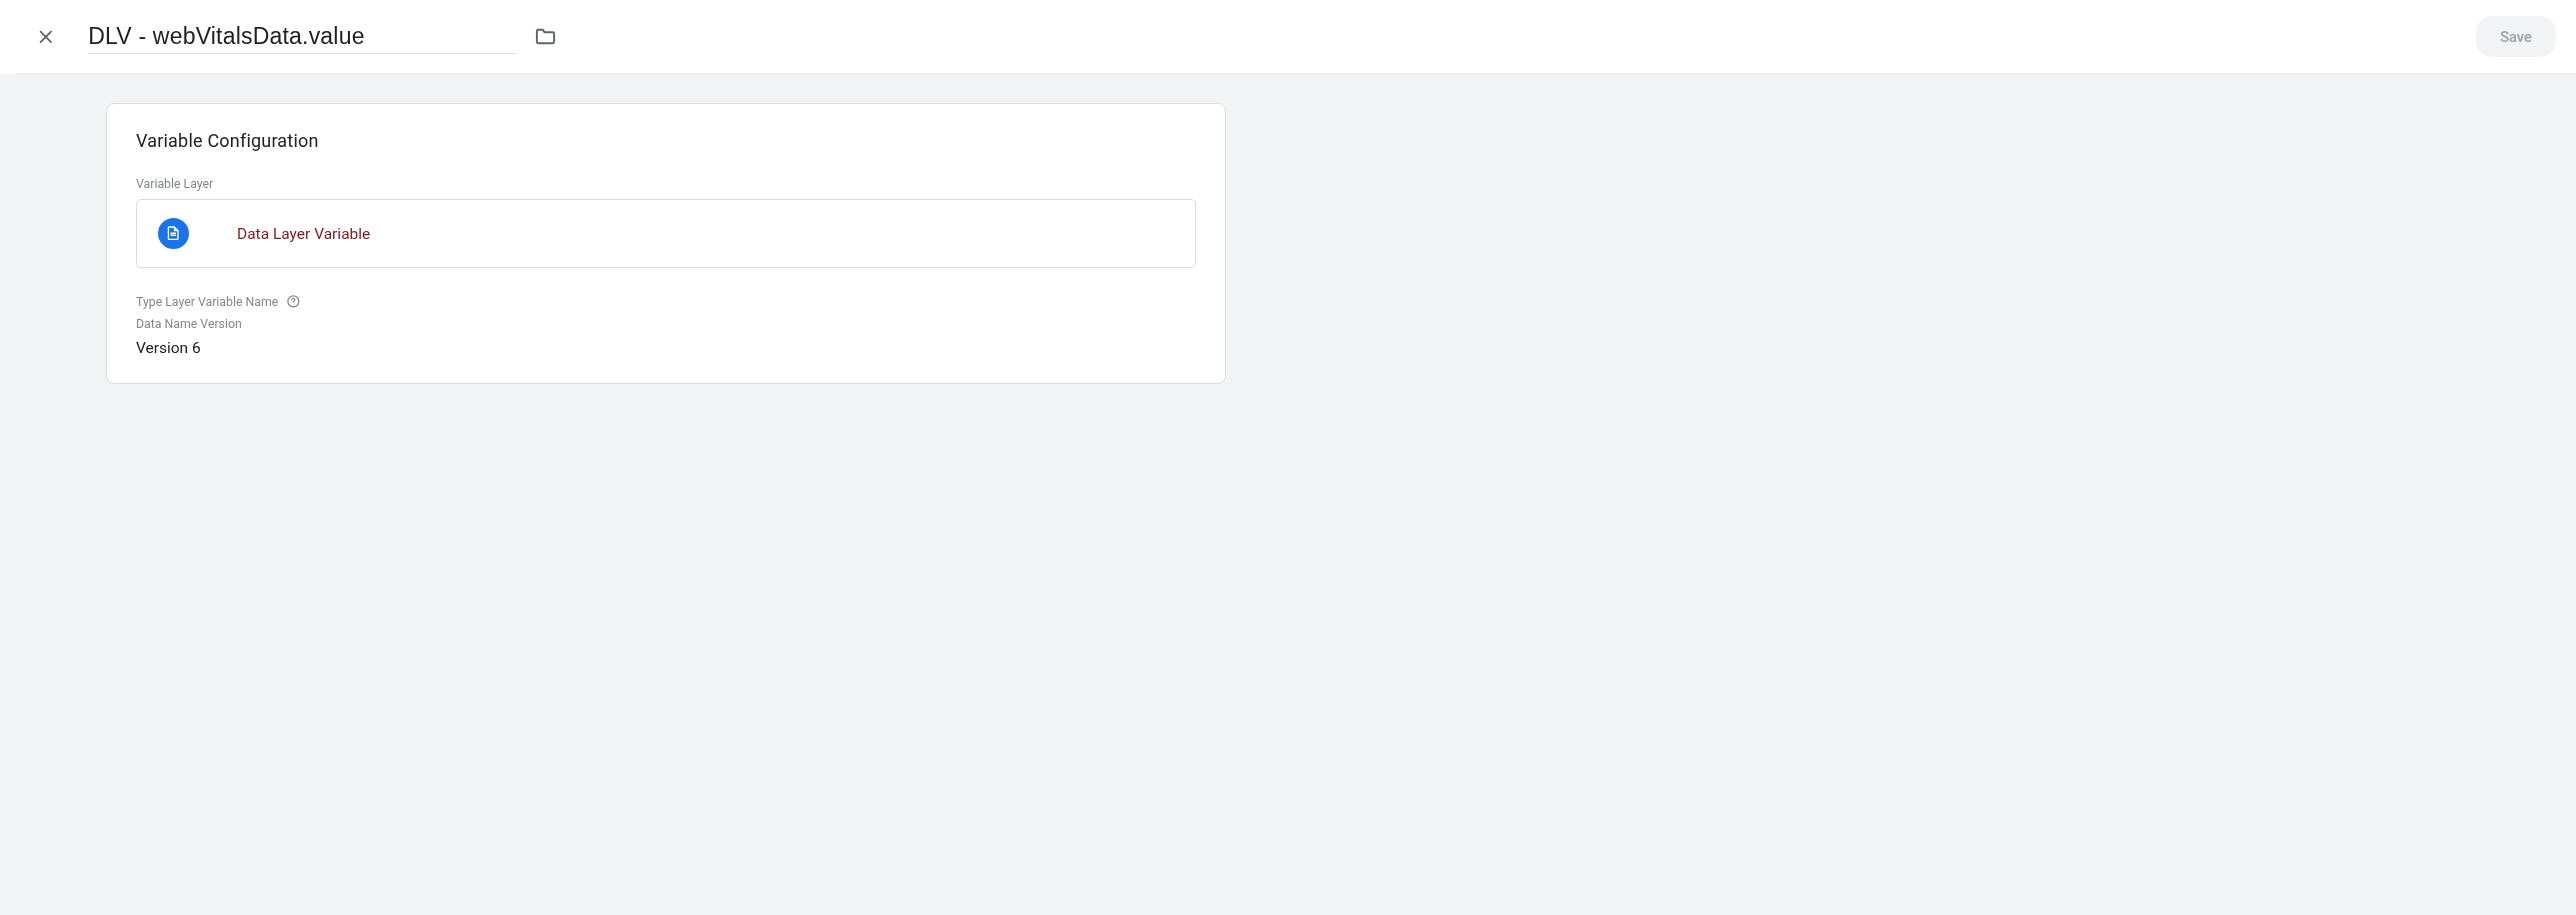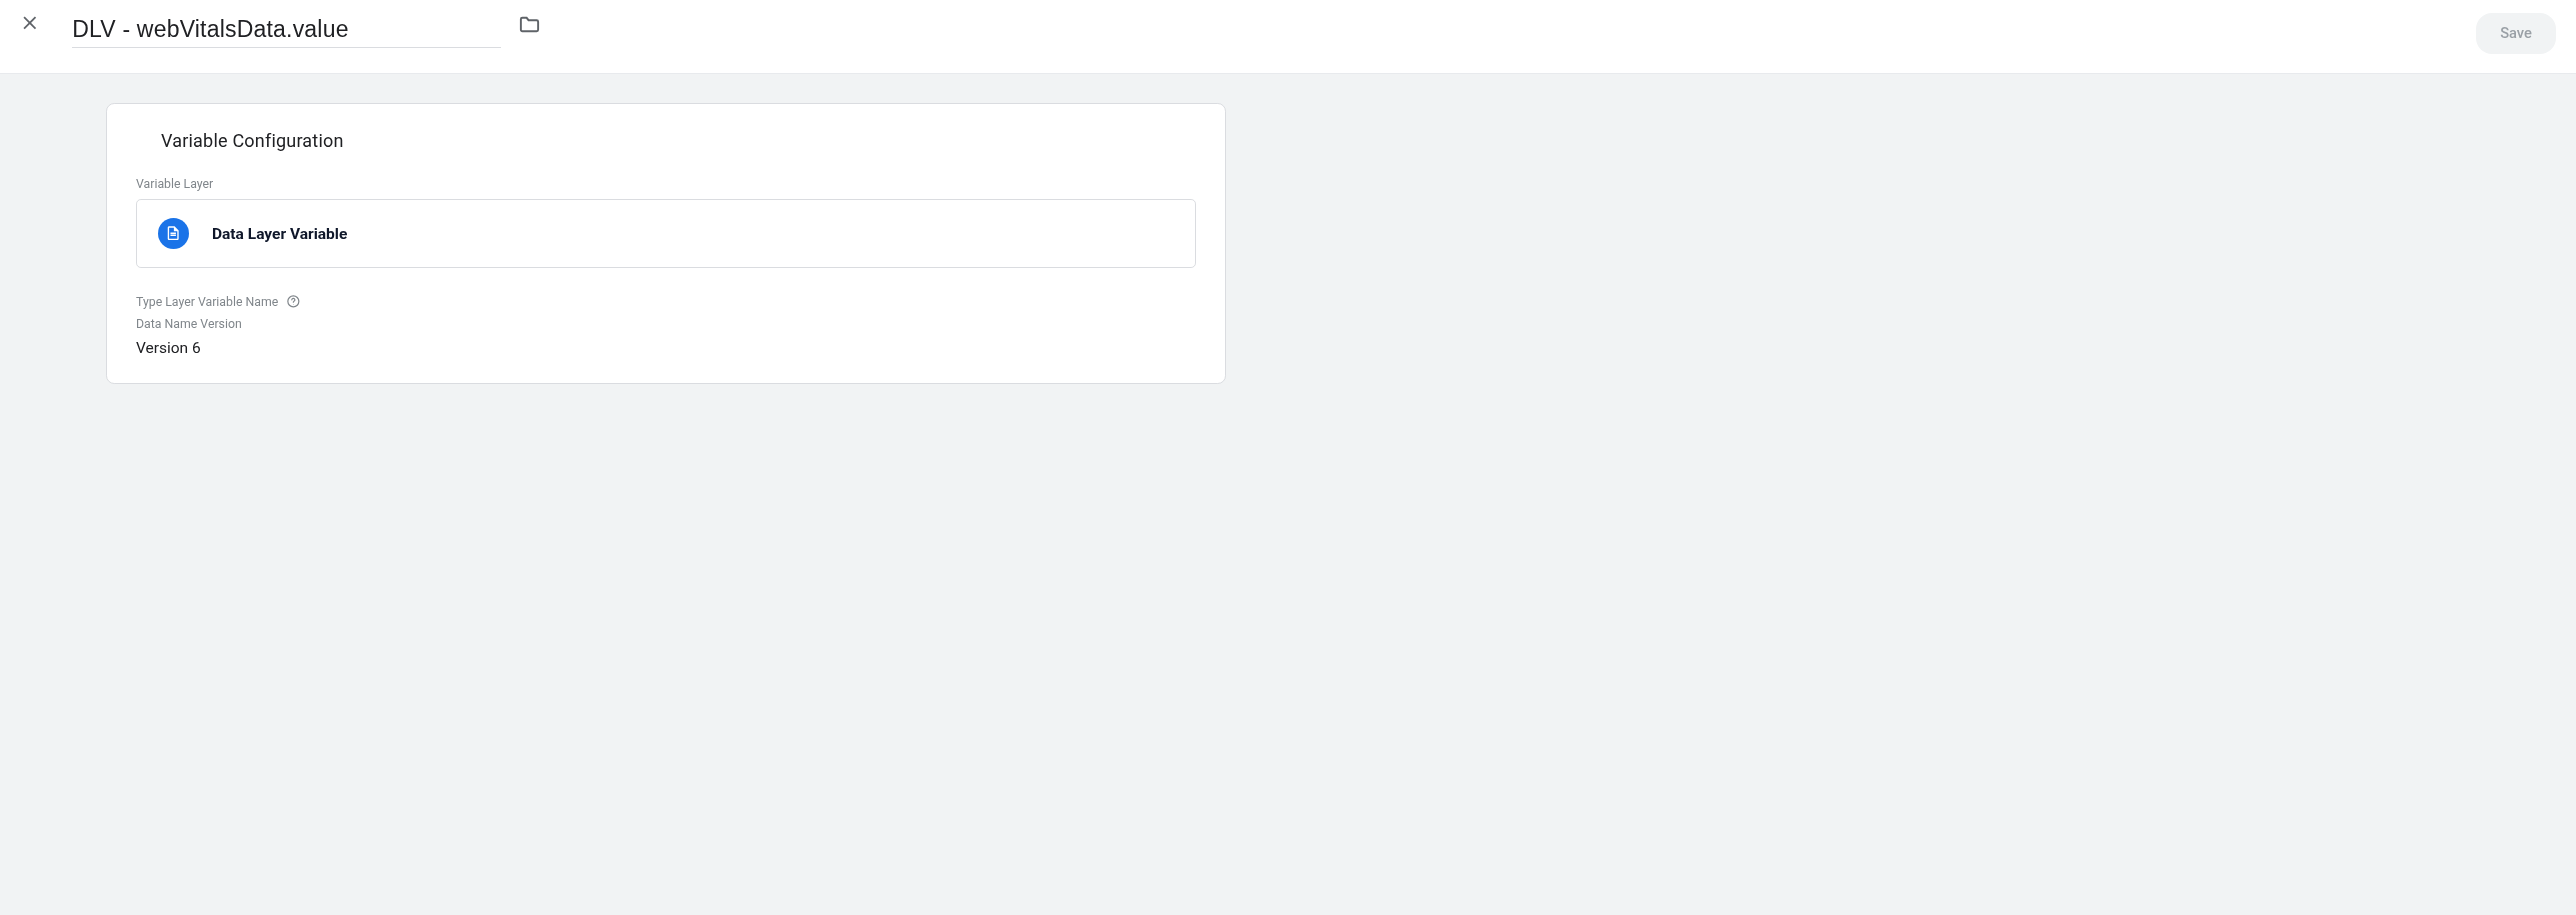--- a/index.html
+++ b/index.html
@@ -7,25 +7,26 @@
       padding: 0;
       box-sizing: border-box;
     }
     body {
       font-family: 'Google Sans', Roboto, Arial, sans-serif;
       background: #ffffff;
       color: #202124;
     }
     .header {
       display: flex;
-      align-items: flex-start;
+      align-items: center;
       padding: 13px 19.6px;
       background: #ffffff;
       border-bottom: 0.8px solid #e8eaed;
       height: 74px;
+      margin-left: 16px;
     }
     .close-btn {
       width: 19.6px;
       height: 19.6px;
       display: flex;
       align-items: center;
       justify-content: center;
       cursor: pointer;
       color: #5f6368;
       margin-right: 33px;
@@ -85,21 +86,20 @@
       max-width: 1120px;
       margin: 0 auto 0 106px;
       padding: 26px 29px;
     }
     .card-title {
       font-size: 18px;
       font-weight: 400;
       color: #202124;
       margin-bottom: 26px;
       letter-spacing: 0.2px;
-      margin-left: 25px;
     }
     .field-label {
       font-size: 12.3px;
       color: #80868b;
       margin-bottom: 8.2px;
       display: flex;
       align-items: center;
       gap: 8.2px;
     }
     .help-icon {
@@ -134,22 +134,23 @@
       justify-content: center;
       flex-shrink: 0;
     }
     .type-icon svg {
       width: 16.4px;
       height: 16.4px;
       fill: #ffffff;
     }
     .type-name {
       font-size: 15.5px;
-      font-weight: 700;
-      color: #0f172a;
+      font-weight: 400;
+      color: #7f1d1d;
+      margin-left: 25px;
     }
     .field-value {
       font-size: 15.5px;
       color: #202124;
       margin-bottom: 23px;
     }
   </style>
 </head>
 <body>
 

